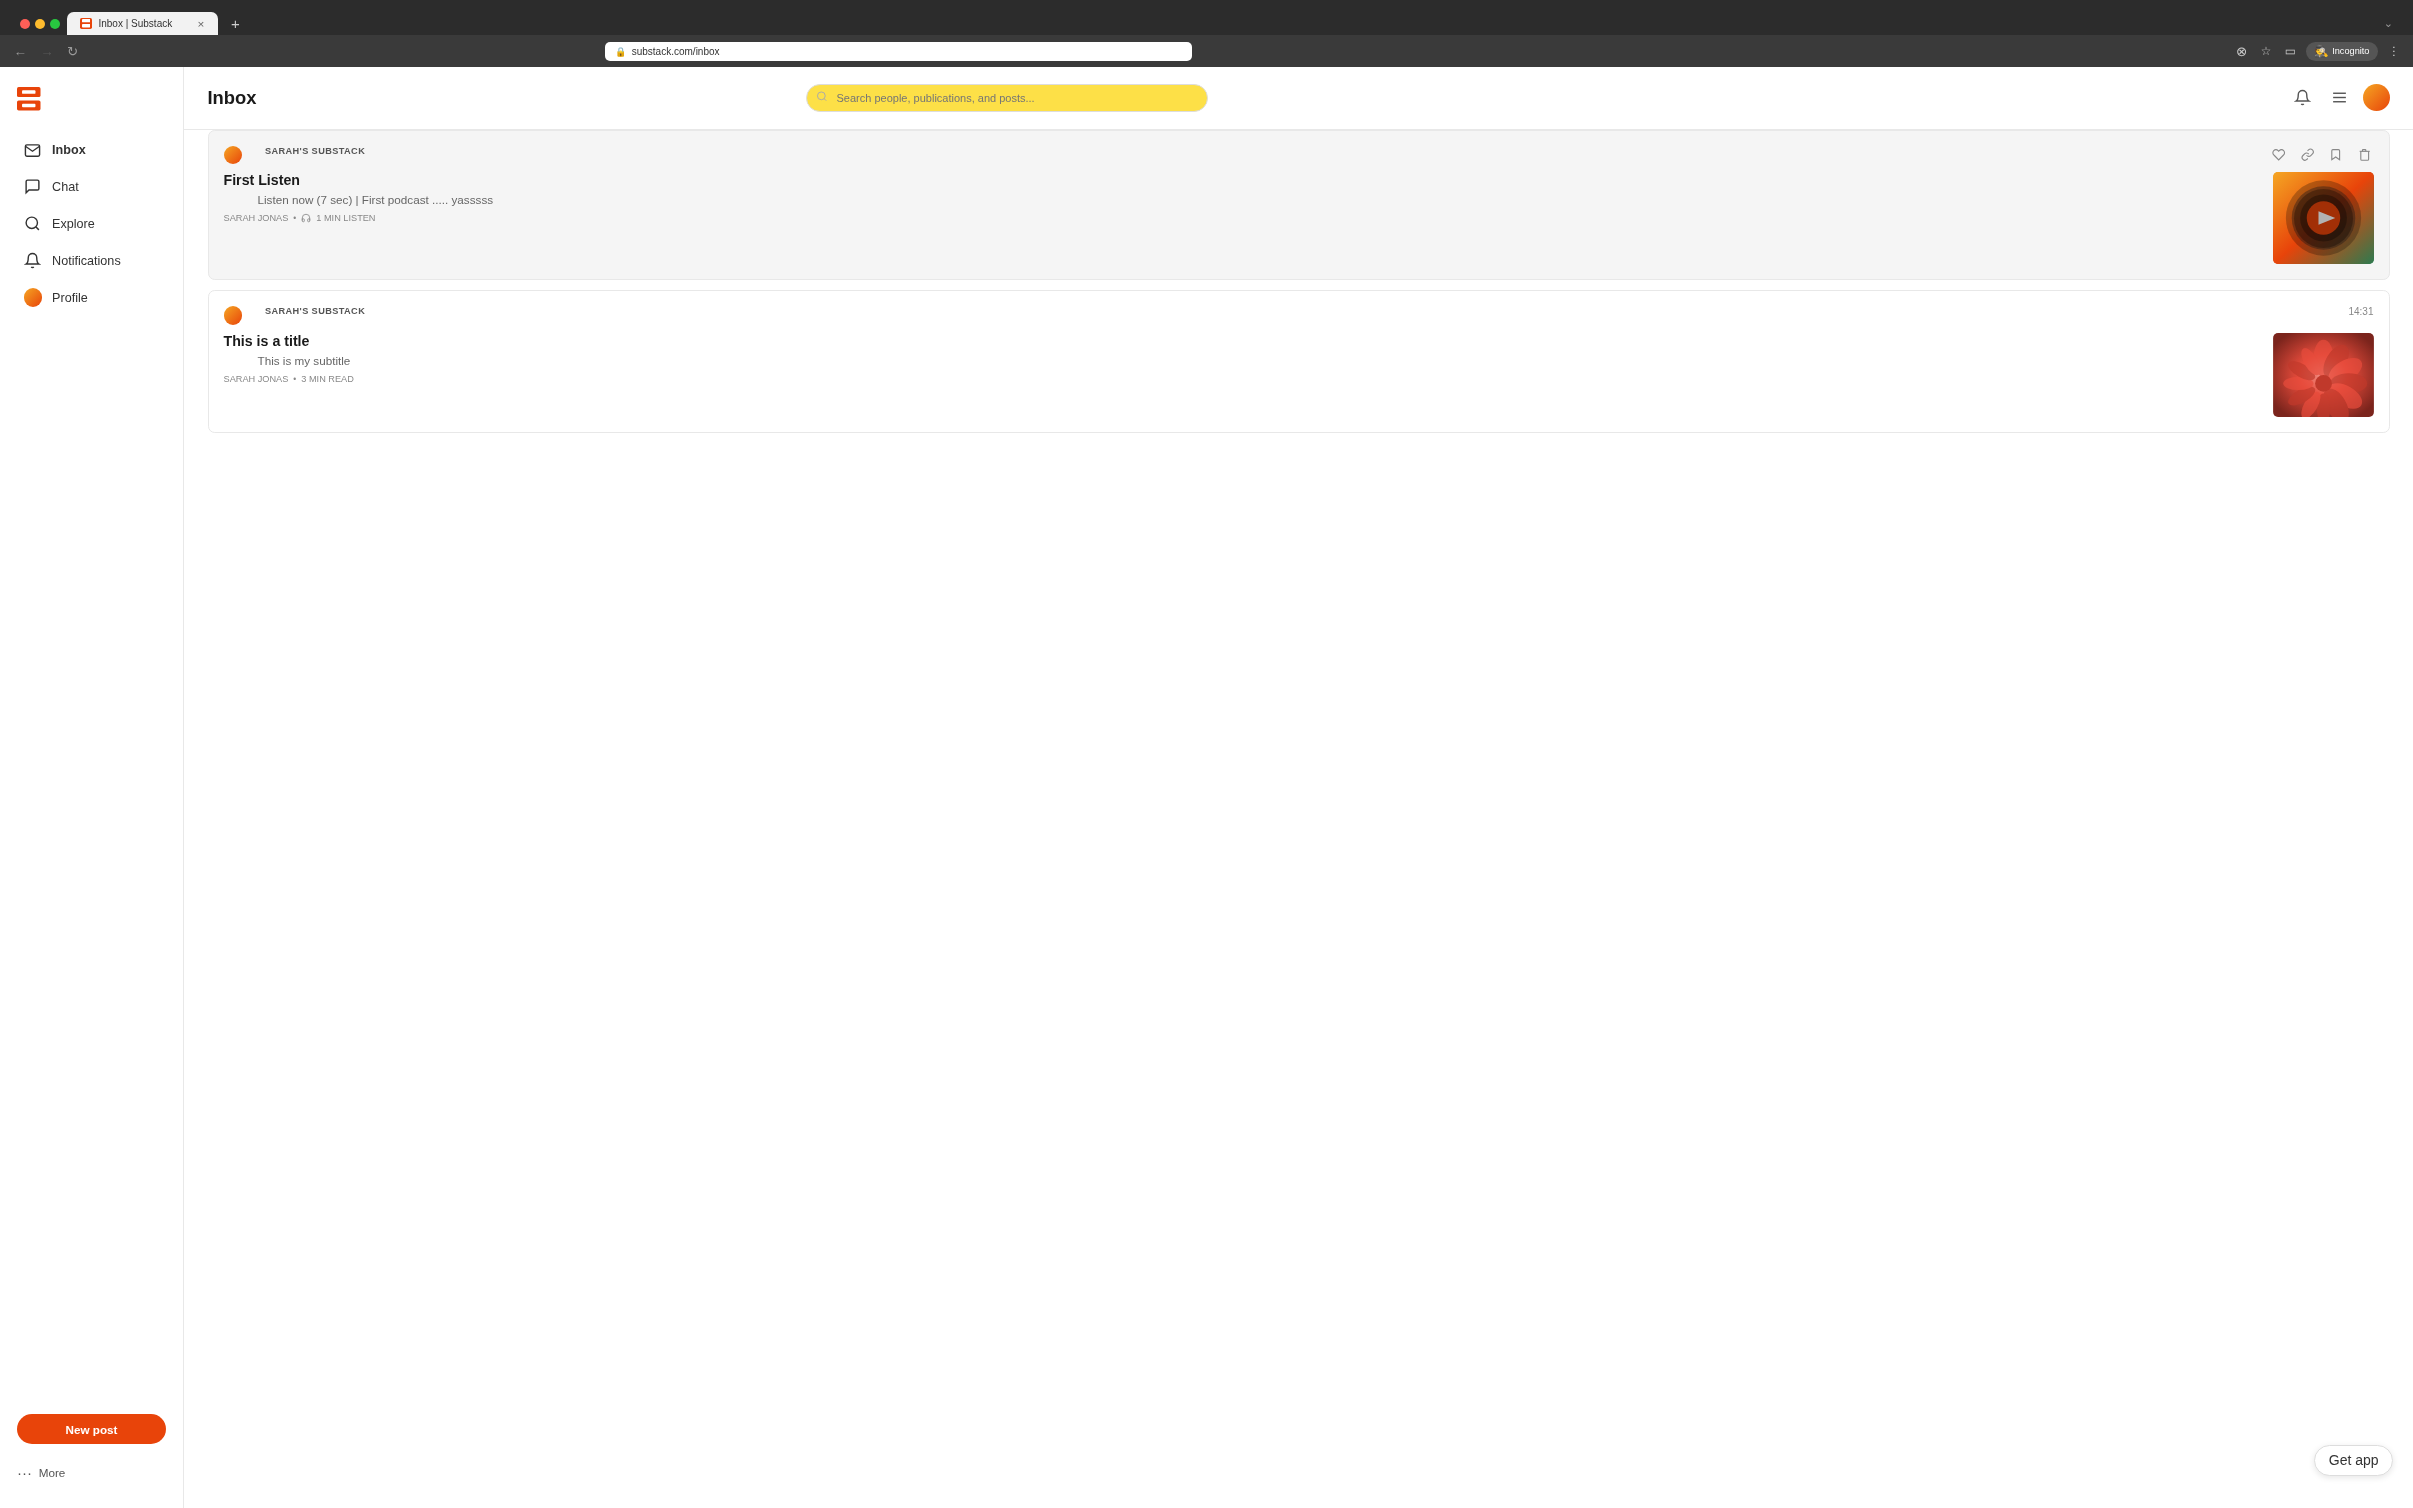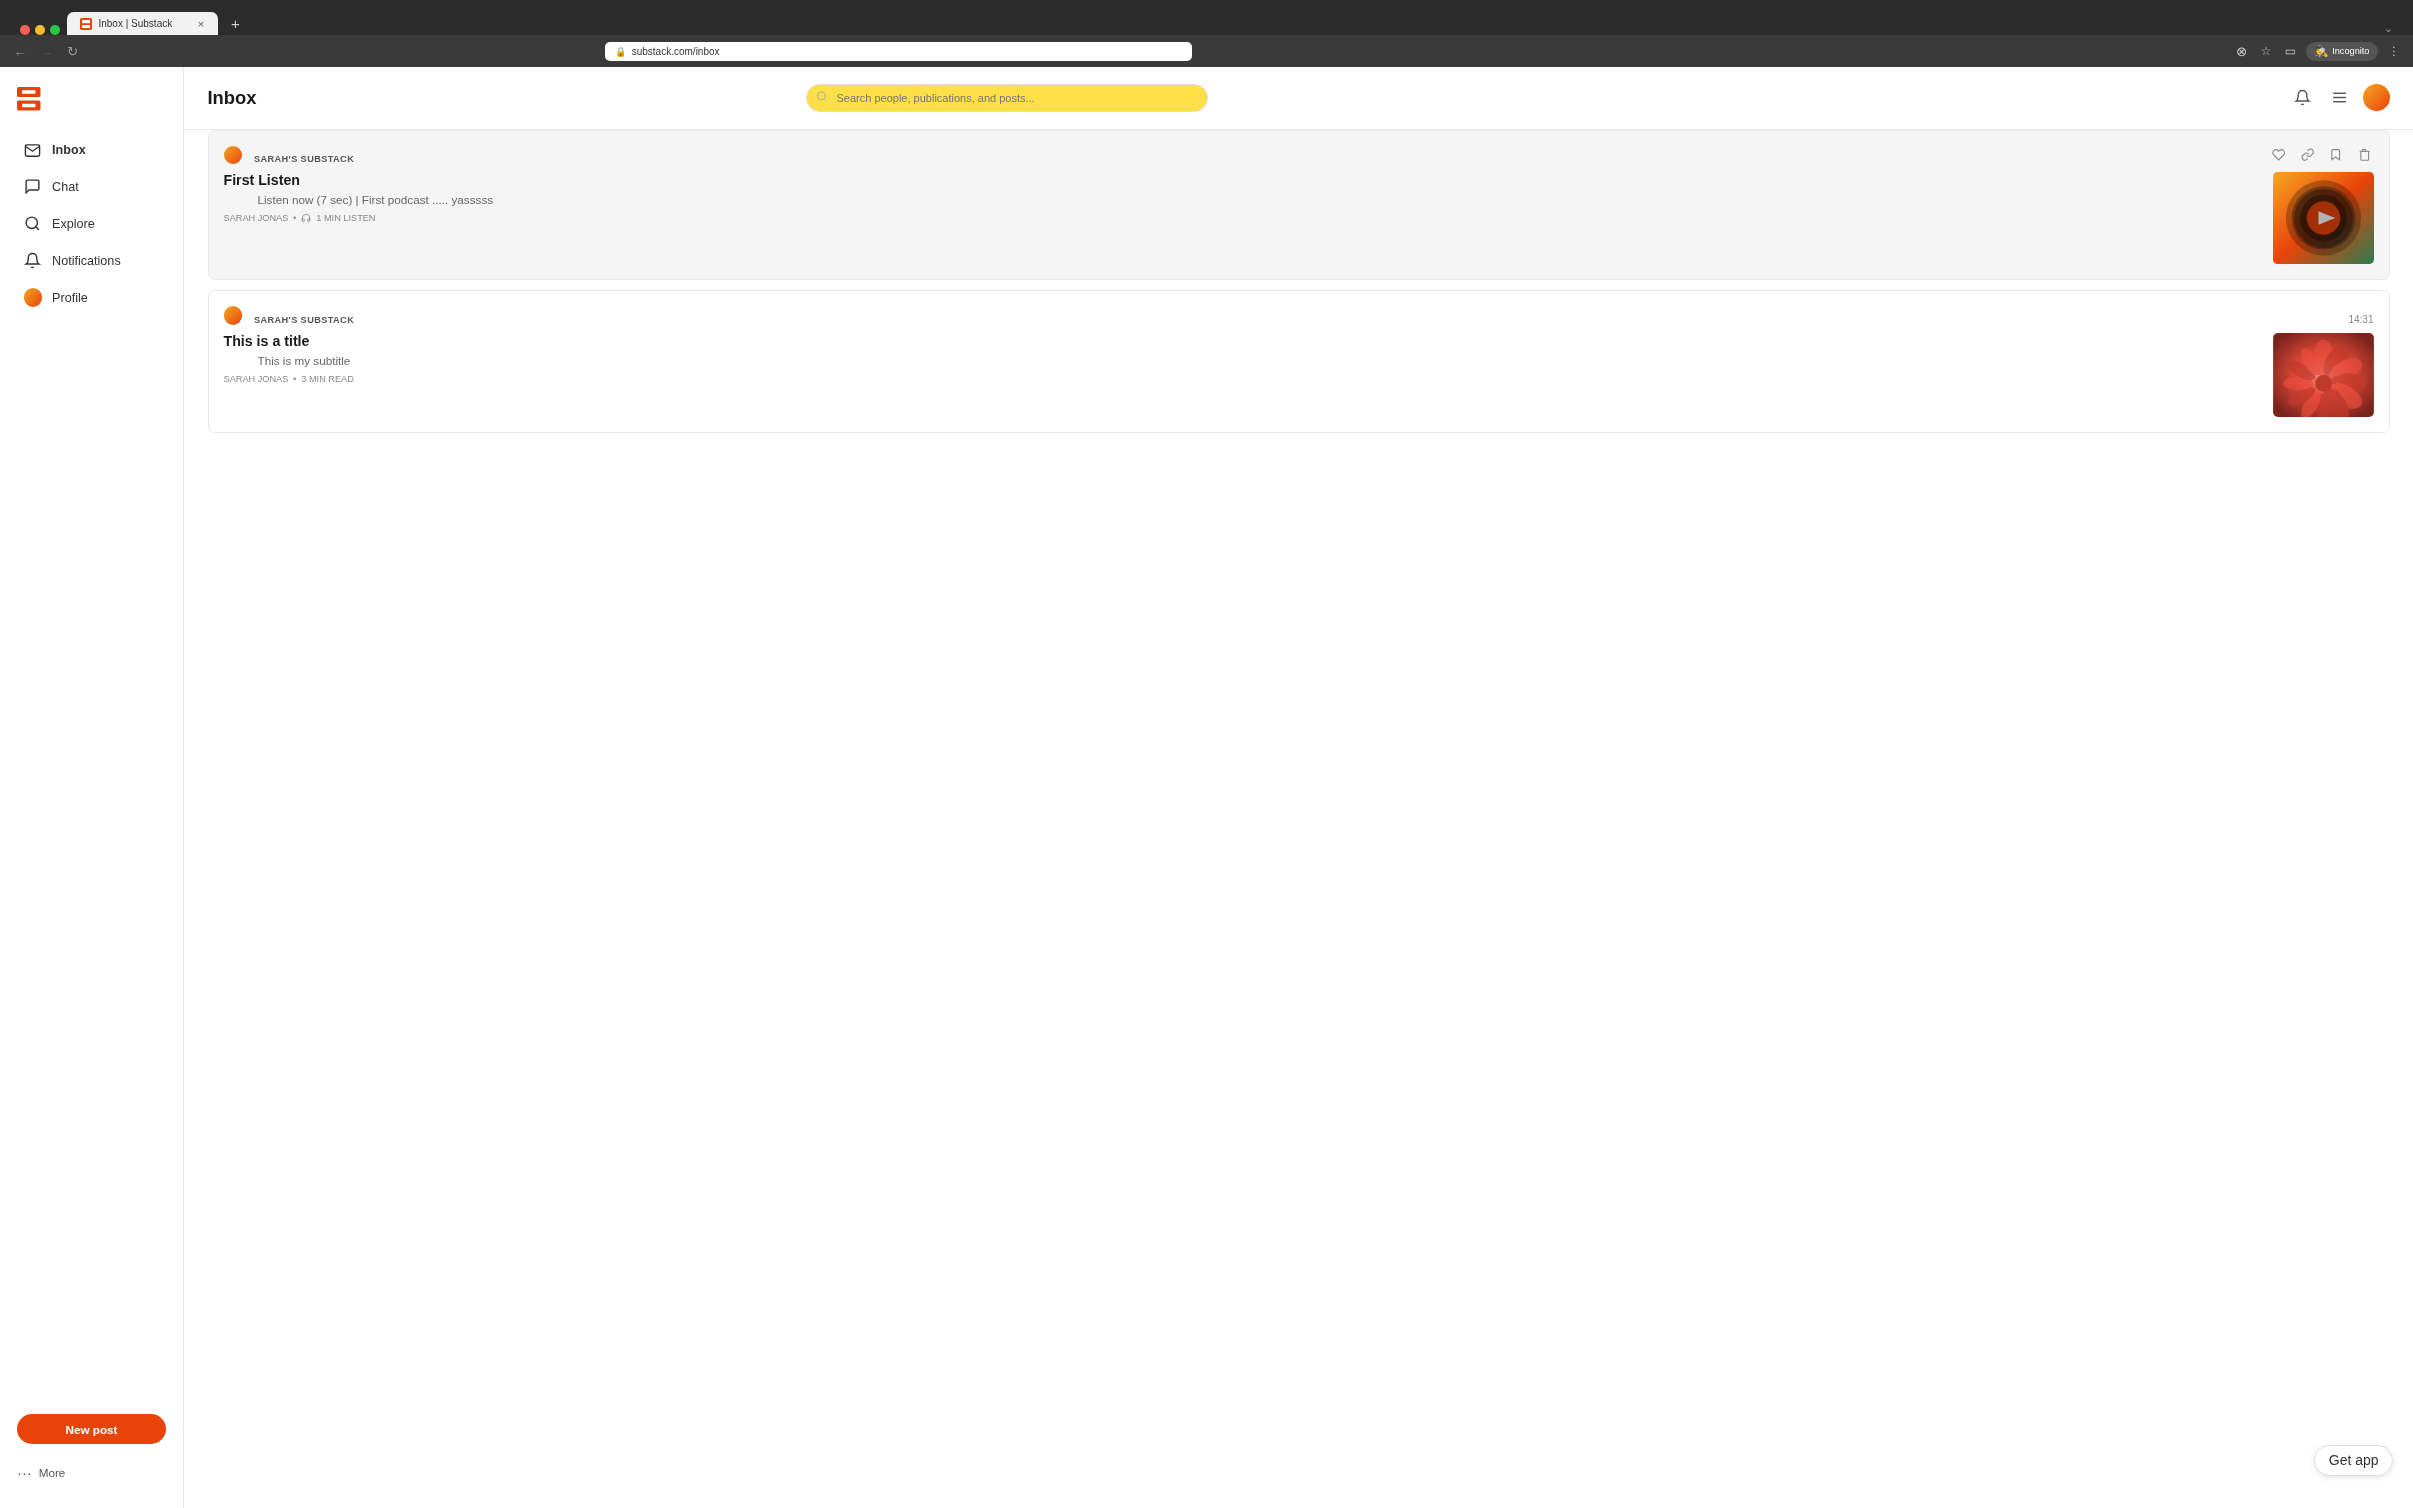--- a/index.html
+++ b/index.html
@@ -61,21 +61,21 @@
 
     
     .filter-tabs { display: flex; gap: 6.7px; padding: 13.4px 23.5px; }
     .filter-tab { padding: 5.9px 15px; border-radius: 17px; font-size: 11.7px; font-weight: 500; cursor: pointer; border: 1.3px solid #ddd; background: #fff; color: #555; }
     .filter-tab.active { background: #1a1a1a; color: #fff; border-color: #1a1a1a; }
 
     
     .posts-container { padding: 0 23.5px 23.5px; display: flex; flex-direction: column; gap: 0; }
     .post-card { border: 0.8px solid #e8e8e8; border-radius: 6.7px; padding: 15px; display: flex; flex-direction: column; gap: 8.4px; cursor: pointer; position: relative; margin-bottom: 10px; }
     .post-card.highlighted { background: #f5f5f5; }
-    .post-header { display: flex; align-items: flex-end; gap: 12px; }
+    .post-header { display: flex; align-items: flex-start; gap: 23px; }
     .pub-avatar-placeholder { width: 18.4px; height: 18.4px; border-radius: 50%; background: linear-gradient(135deg, #f5a623, #e8440a); display: flex; align-items: center; justify-content: center; }
     .pub-name { font-size: 9.2px; font-weight: 700; color: #555; letter-spacing: 0.4px; text-transform: uppercase; }
     .post-actions { position: absolute; top: 13.4px; right: 13.4px; display: flex; gap: 6.7px; }
     .post-action-btn { background: none; border: none; cursor: pointer; color: #888; padding: 4.2px; border-radius: 3.4px; font-size: 13.4px; }
     .post-time { margin-left: auto; font-size: 10px; color: #888; }
     .post-body { display: flex; justify-content: space-between; gap: 13.4px; }
     .post-content { flex: 1; }
     .post-title { font-size: 14.2px; font-weight: 700; color: #1a1a1a; margin-bottom: 5px; }
     .post-subtitle { font-size: 11.7px; color: #666; margin-bottom: 6.7px; padding-left: 34px; }
     .post-meta { font-size: 9.2px; color: #888; display: flex; align-items: center; gap: 5px; }
@@ -87,21 +87,21 @@
     .podcast-thumb { width: 100%; height: 100%; background: linear-gradient(135deg, #f5a623 0%, #e8440a 40%, #2d7a4f 100%); display: flex; align-items: center; justify-content: center; position: relative; }
     .podcast-thumb::before { content: ''; position: absolute; width: 59px; height: 59px; border-radius: 50%; background: rgba(0,0,0,0.3); }
 
     
     .get-app-btn { position: fixed; bottom: 32px; right: 20px; background: #fff; border: 0.8px solid #ddd; border-radius: 17px; padding: 6.7px 13.4px; font-size: 14px; font-weight: 500; cursor: pointer; box-shadow: 0 1.7px 6.7px rgba(0,0,0,0.1); color: #333; }
   </style>
 </head>
 <body>
 
 <div class="browser-chrome">
-  <div style="display:flex; align-items:flex-end; padding: 5px 10px 0; gap:6.7px;">
+  <div style="display:flex; align-items:center; padding: 5px 10px 0; gap:6.7px;">
     <div class="traffic-lights" style="margin-bottom:0;">
       <div class="tl tl-red"></div>
       <div class="tl tl-yellow"></div>
       <div class="tl tl-green"></div>
     </div>
     <div class="browser-tab">
       <div class="tab-favicon">
         <svg viewBox="0 0 10 10" fill="white">
             <rect width="10" height="4" rx="1"></rect>
             <rect y="6" width="10" height="4" rx="1"></rect>

